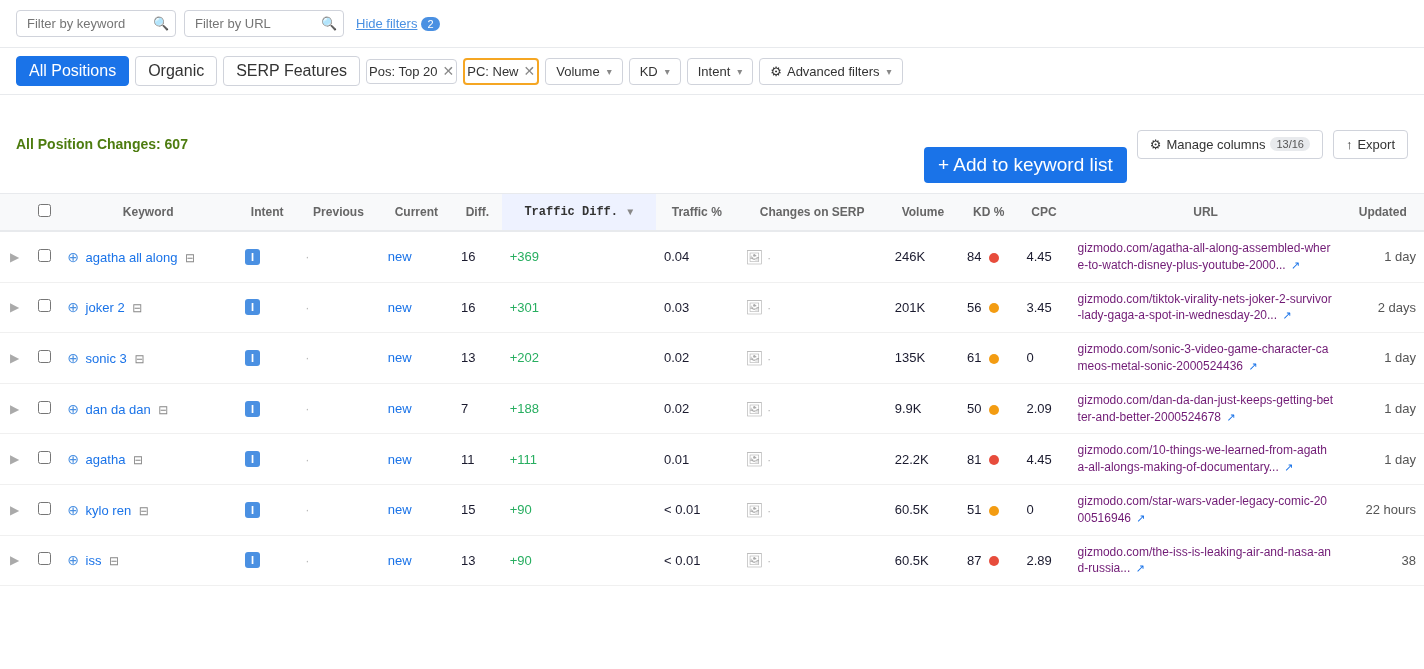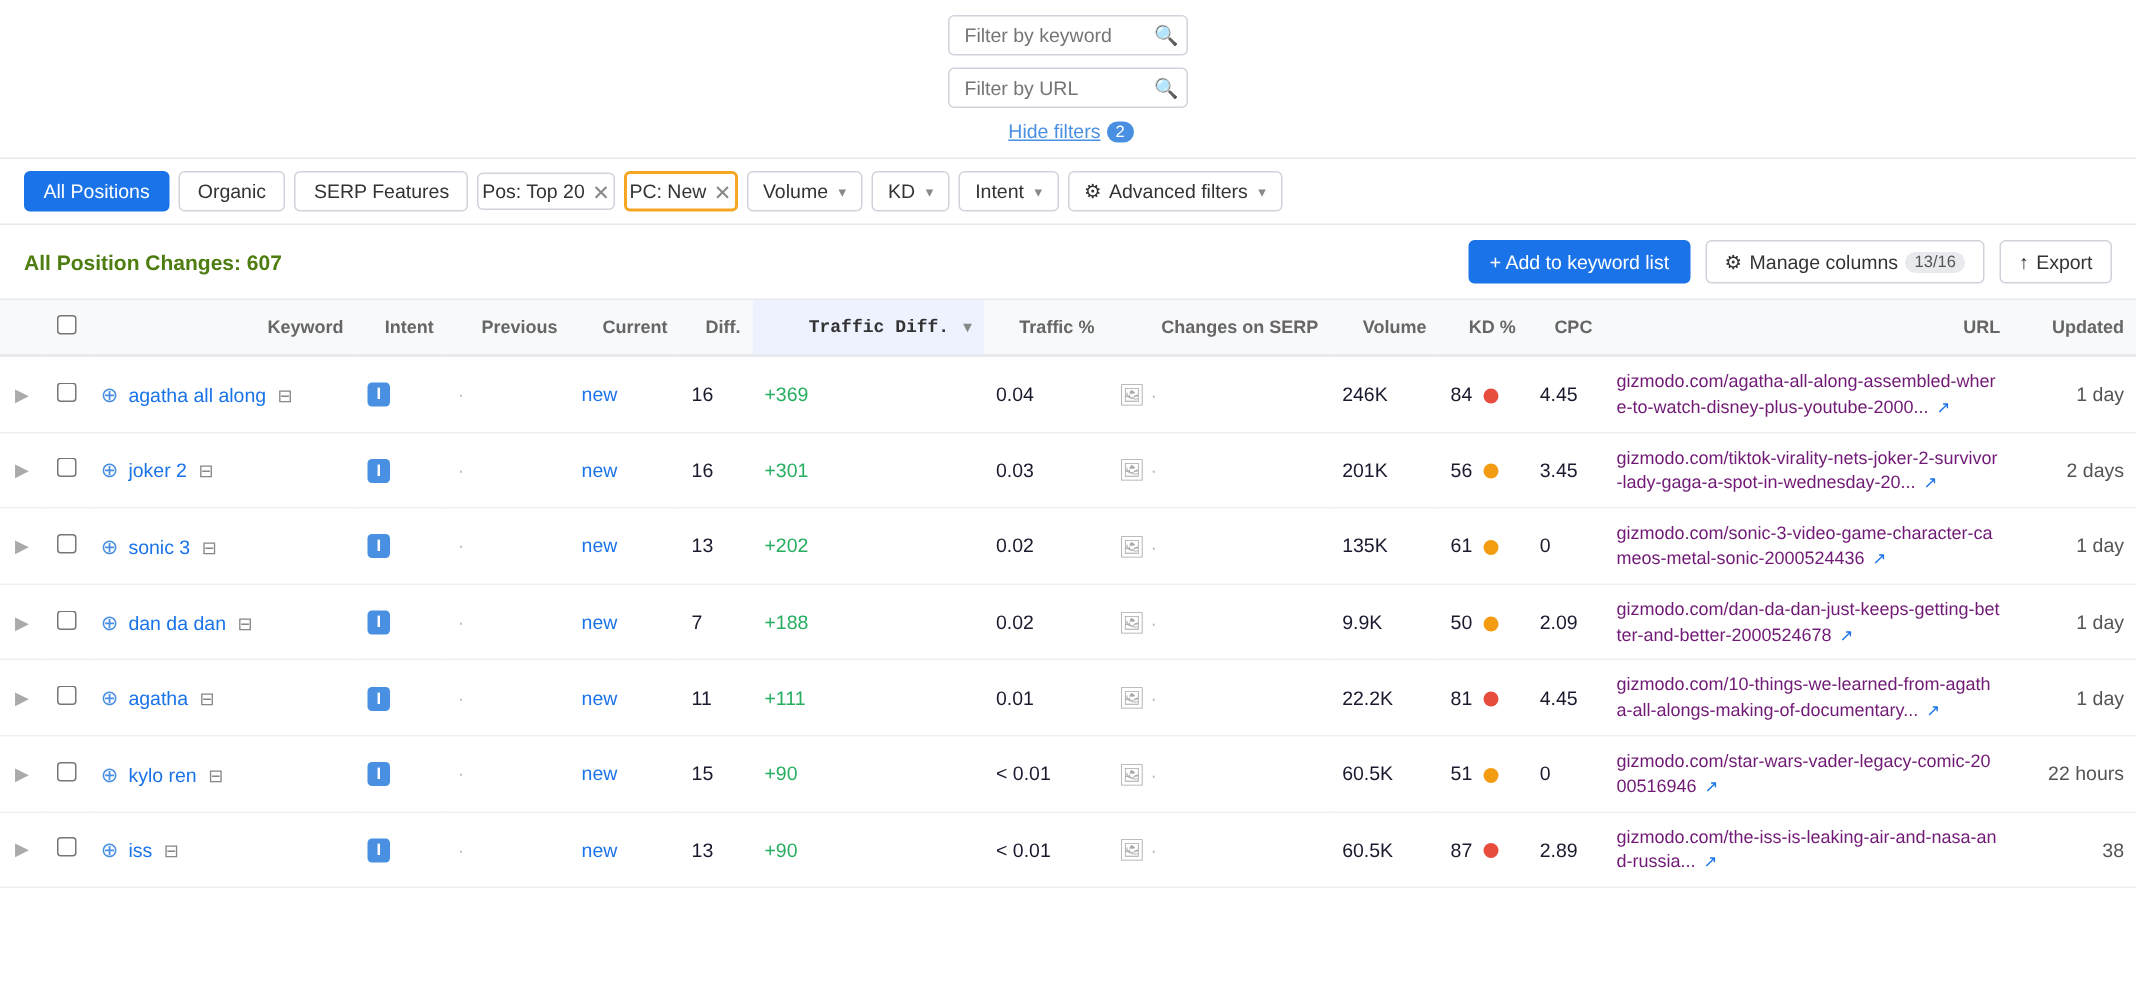--- a/index.html
+++ b/index.html
@@ -5,21 +5,20 @@
     * { box-sizing: border-box; margin: 0; padding: 0; }
     body { font-family: -apple-system, BlinkMacSystemFont, 'Segoe UI', Arial, sans-serif; font-size: 13px; background: #fff; color: #1a1a2e; }
 
     .top-bar {
       display: flex;
       align-items: center;
       gap: 8px;
       padding: 10px 16px;
       border-bottom: 1px solid #e8eaed;
       flex-wrap: wrap;
-      flex-direction: column;
     }
 
     .filter-input-wrap {
       position: relative;
       display: flex;
       align-items: center;
     }
 
     .filter-input {
       border: 1px solid #d0d3db;
@@ -68,21 +67,21 @@
       gap: 6px;
       padding: 8px 16px 8px 16px;
       border-bottom: 1px solid #e8eaed;
       flex-wrap: wrap;
     }
 
     .tab-btn {
       border: 1px solid #d0d3db;
       border-radius: 4px;
       padding: 5px 12px;
-      font-size: 13px;
+      font-size: 16px;
       cursor: pointer;
       background: #fff;
       color: #333;
     }
 
     .tab-btn.active {
       background: #1a73e8;
       color: #fff;
       border-color: #1a73e8;
     }
@@ -159,25 +158,26 @@
       align-items: center;
       gap: 10px;
     }
 
     .add-keyword-btn {
       background: #1a73e8;
       color: #fff;
       border: none;
       border-radius: 4px;
       padding: 7px 14px;
-      font-size: 13px;
+      font-size: 19px;
       cursor: pointer;
       display: flex;
       align-items: center;
       gap: 5px;
+      margin-top: 42px;
     }
 
     .manage-cols-btn, .export-btn {
       display: flex;
       align-items: center;
       gap: 5px;
       border: 1px solid #d0d3db;
       border-radius: 4px;
       padding: 6px 12px;
       font-size: 13px;
@@ -200,21 +200,21 @@
       border-collapse: collapse;
     }
 
     thead tr {
       background: #f8f9fa;
       border-bottom: 2px solid #e8eaed;
     }
 
     th {
       padding: 10px 8px;
-      text-align: right;
+      text-align: center;
       font-size: 12px;
       font-weight: 600;
       color: #666;
       white-space: nowrap;
     }
     th.sorted { background: #eef2ff; color: #333; font-family: Liberation Mono, monospace; }
 
     td {
       padding: 8px 8px;
       border-bottom: 1px solid #f0f0f0;

